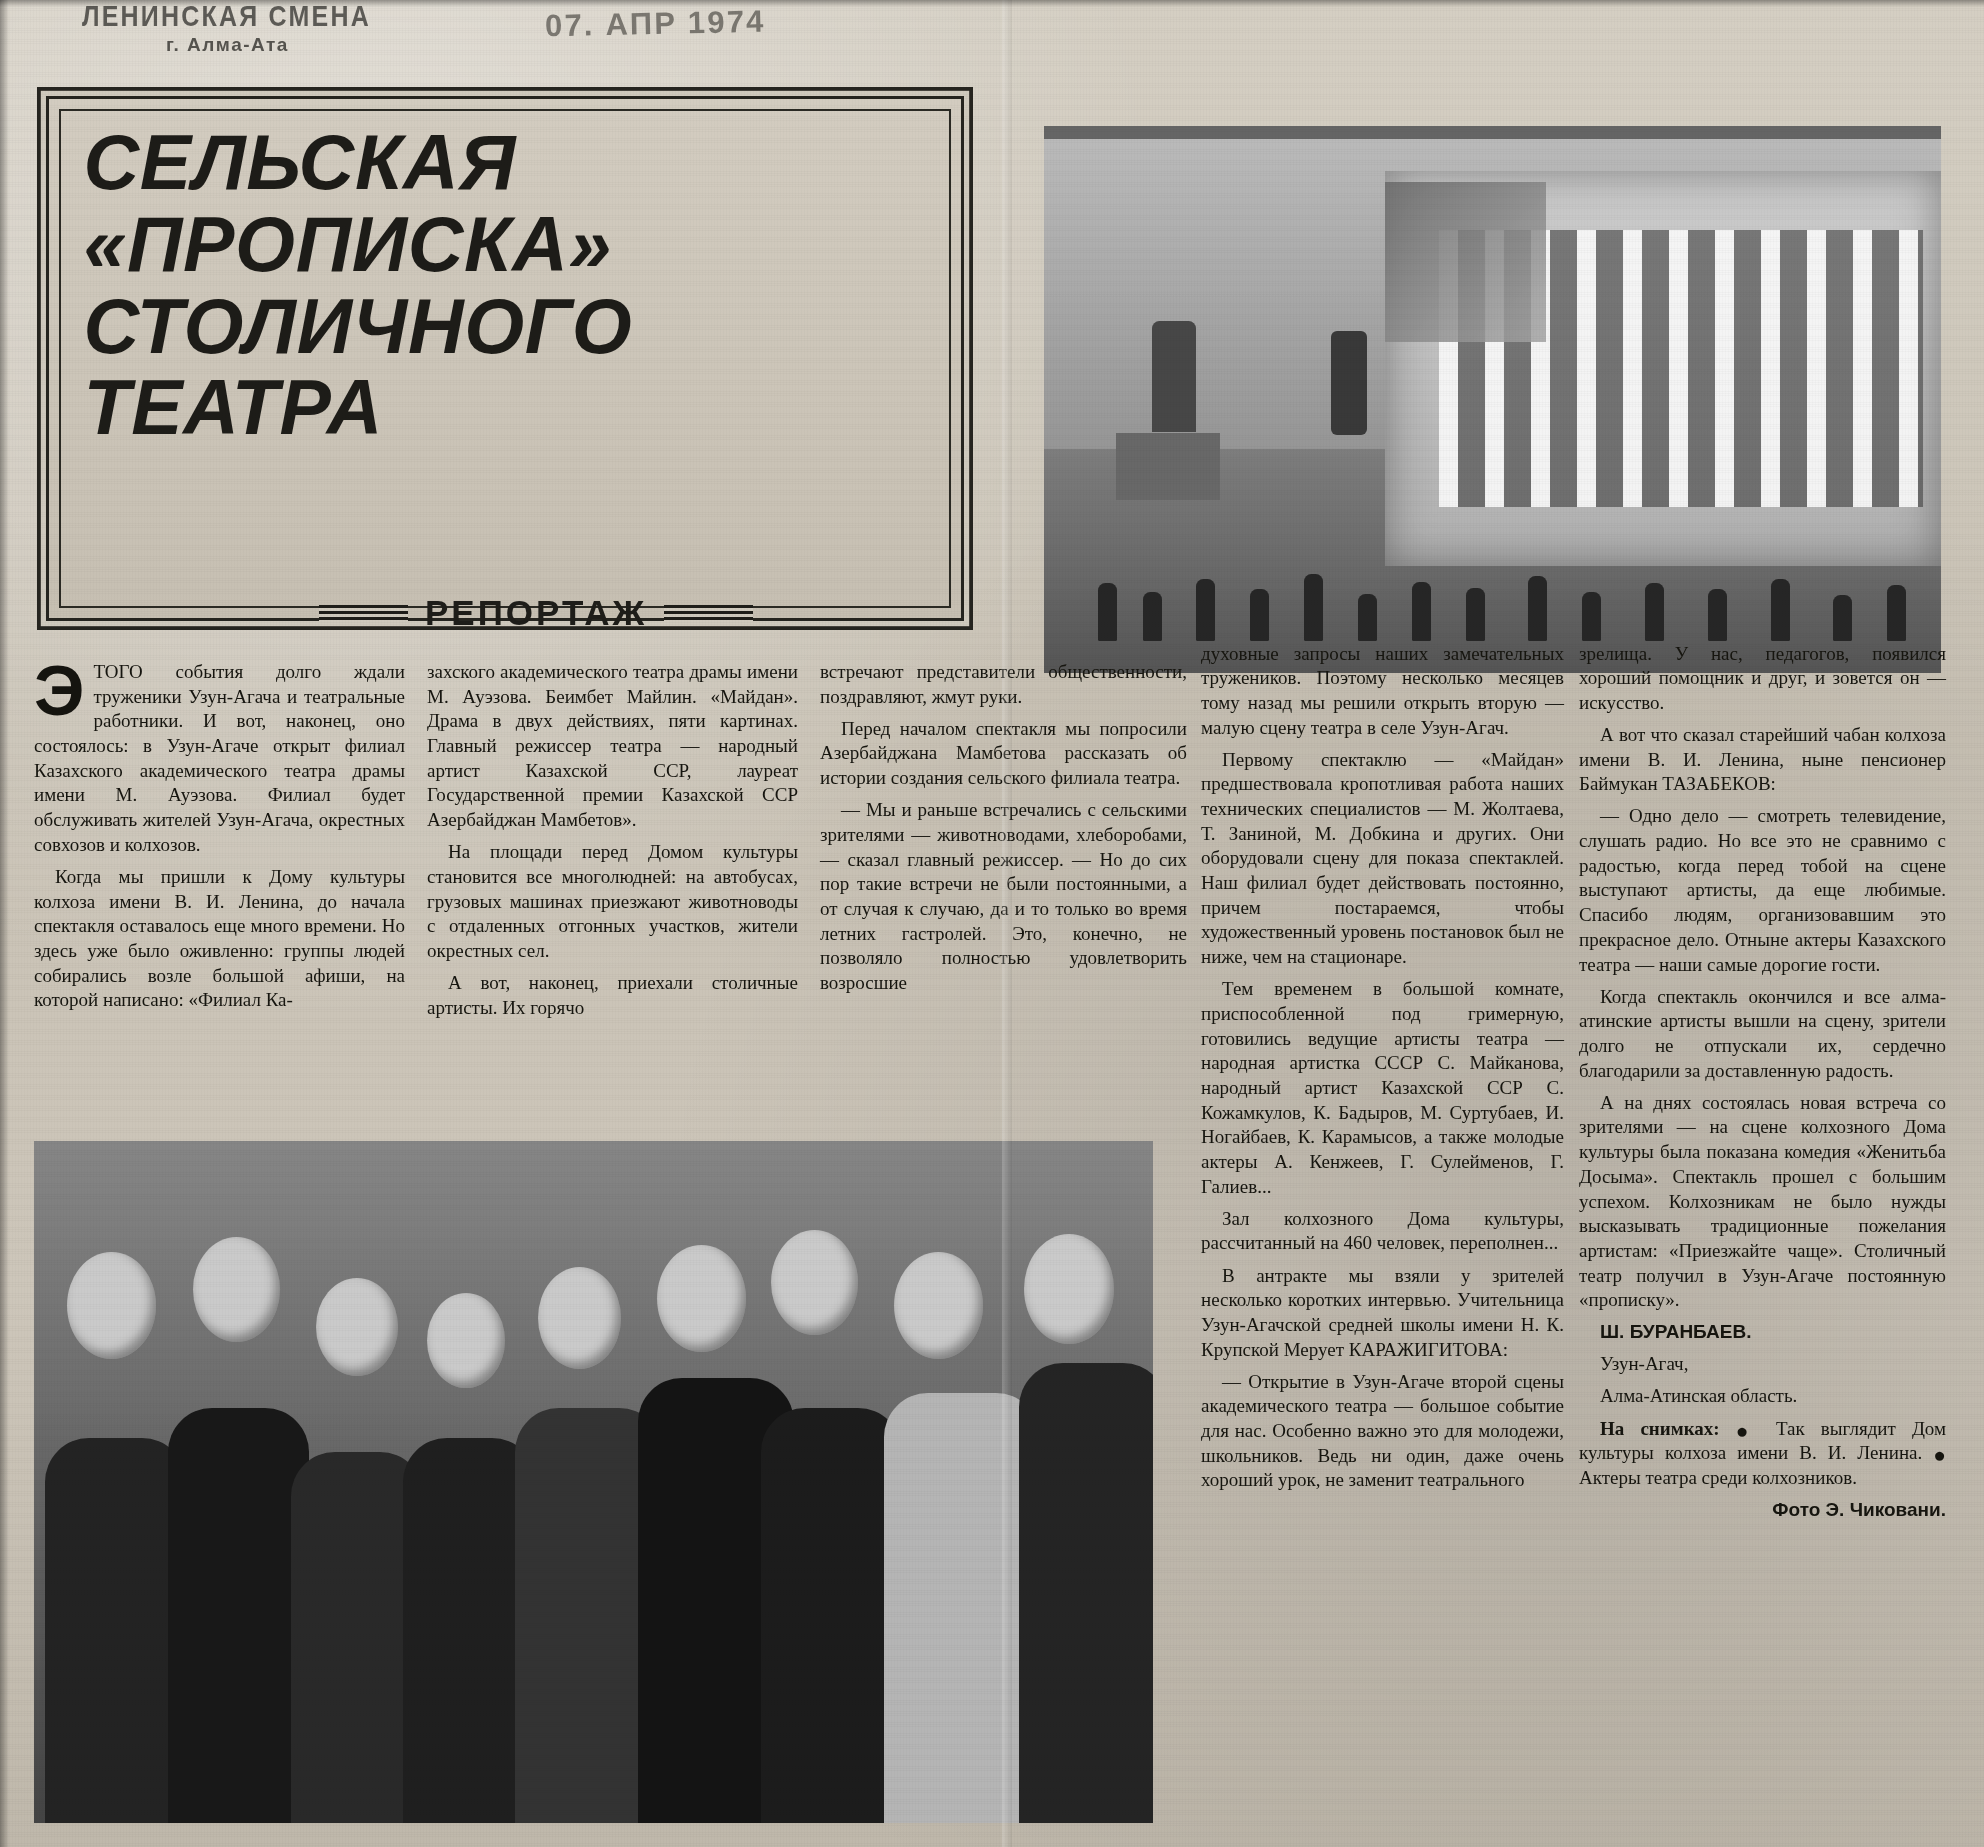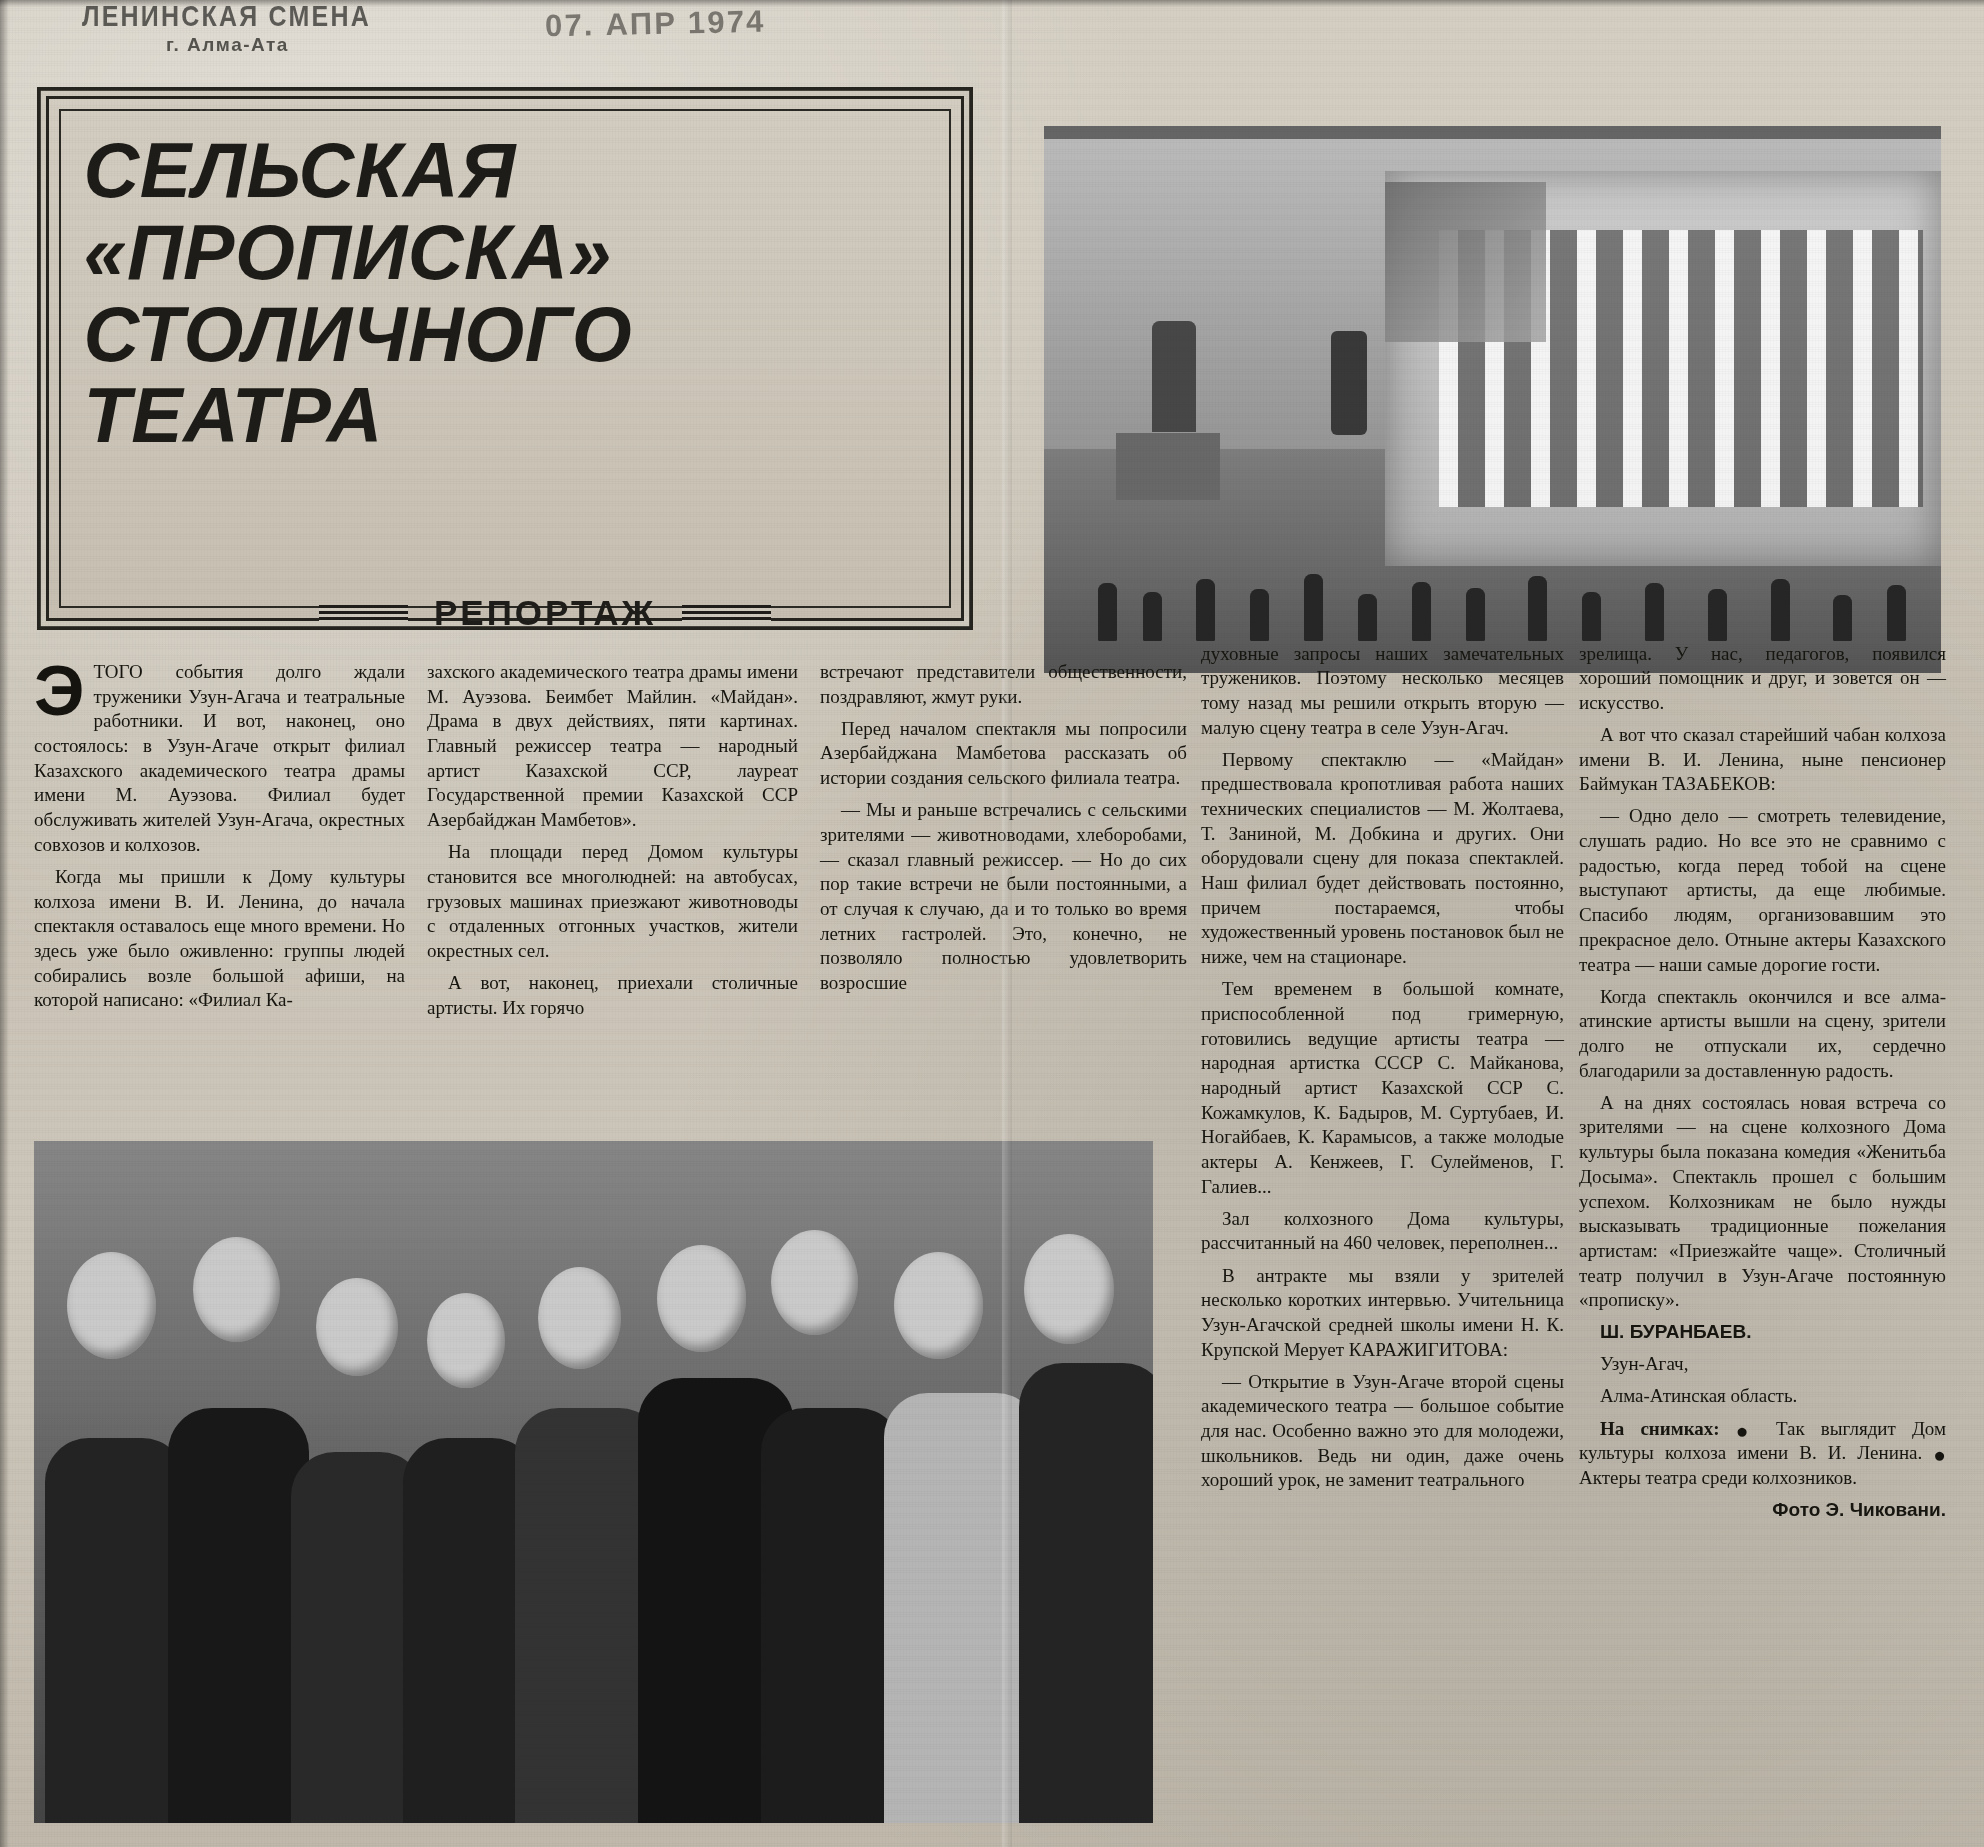--- a/index.html
+++ b/index.html
@@ -68,21 +68,21 @@
   
   .headline-box{
     position:absolute;left:46px;top:96px;width:912px;height:519px;
     border:3.7px solid #25241f;
     box-shadow:0 0 0 5.2px #cfc9bd, 0 0 0 9px #25241f;
     background:linear-gradient(180deg,#d3ccc0,#c6bfb2);
   }
   .headline-inner{
     position:absolute;inset:10.4px;
     border:2.2px solid #2a2923;
-    padding:19px 22px;
+    padding:11px 22px;
     box-sizing:border-box;
   }
   .headline{
     font-family:"Liberation Sans", sans-serif;
     font-weight:bold;
     font-style:italic;
     font-size:77px;
     line-height:1.06;
     letter-spacing:0.7px;
     color:#1d1c18;
@@ -96,21 +96,21 @@
     font-weight:bold;
     font-size:59px;
     color:rgba(40,38,33,.18);
     transform:scaleX(-1);
     letter-spacing:4.4px;
     pointer-events:none;
     white-space:nowrap;
   }
   .rubric{
     position:absolute;left:319px;top:593px;
-    display:flex;align-items:center;gap:26px;
+    display:flex;align-items:center;gap:17px;
   }
   .rubric .label{
     font-family:"Liberation Sans", sans-serif;
     font-weight:bold;
     font-size:35px;
     letter-spacing:3px;
     color:#1e1d19;
   }
   .rubric .bar{
     width:89px;height:16.3px;

